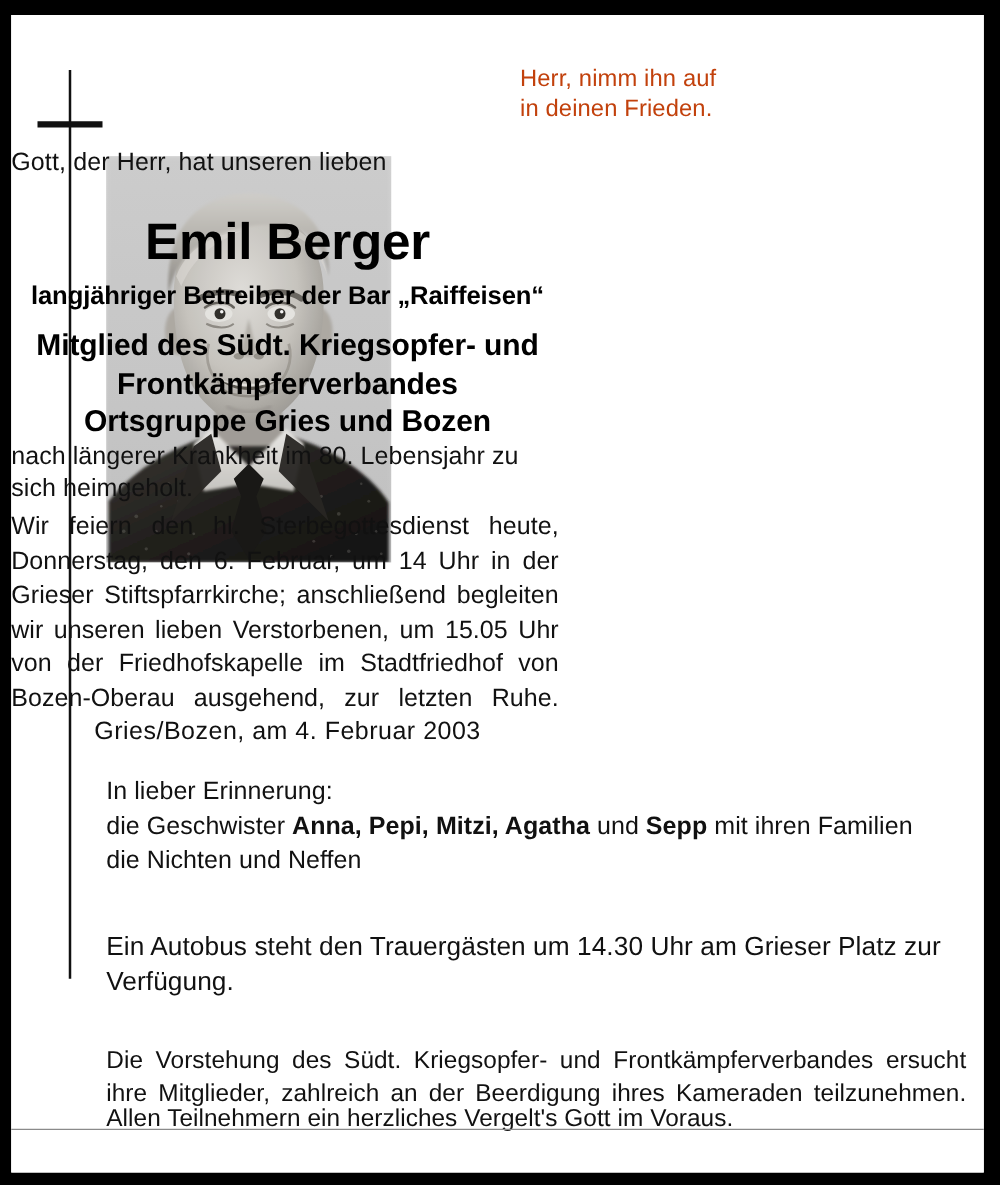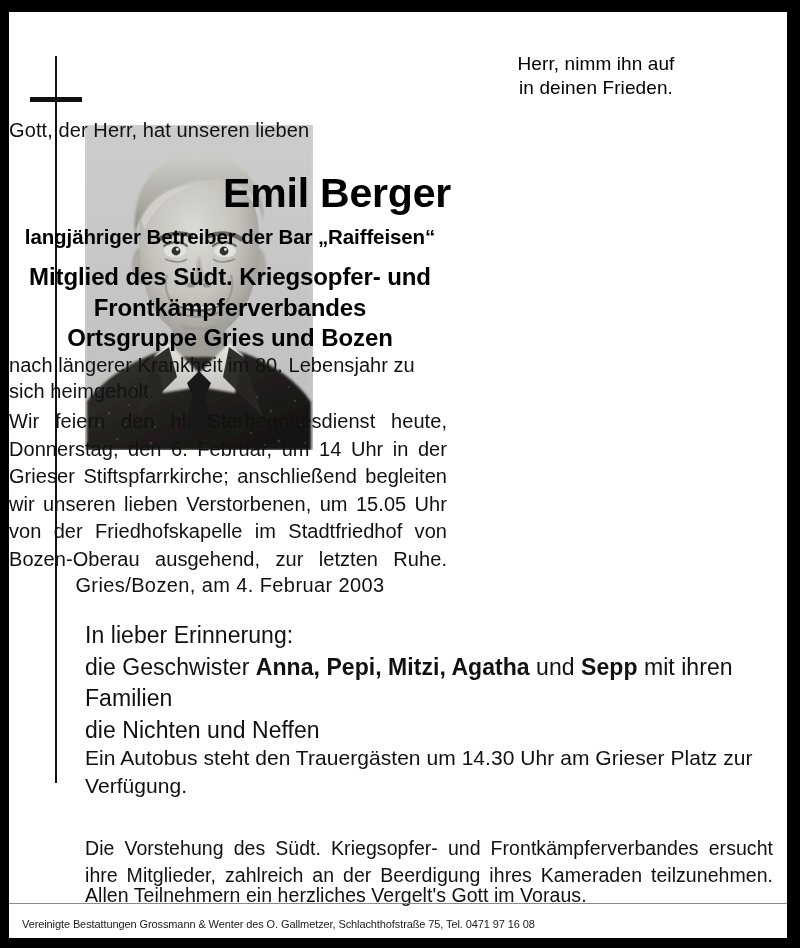--- a/index.html
+++ b/index.html
@@ -86,43 +86,43 @@
     overflow: hidden;
   }
   .photo svg { display: block; }
 
   
   .verse {
     position: absolute;
     right: 11px;
     top: 40px;
     width: 360px;
-    text-align: center;
+    text-align: left;
     font-size: 19px;
     line-height: 1.28;
-    color: #000000;
+    color: #c2410c;
     letter-spacing: 0.1px;
   }
 
   .lead {
     position: absolute;
     left: 0;
     top: 107px;
     width: 442px;
     font-size: 20px;
     color: #111111;
     letter-spacing: 0.1px;
   }
 
   .name {
     position: absolute;
     left: 0;
     top: 158px;
     width: 442px;
-    text-align: right;
+    text-align: center;
     font-size: 41px;
     font-weight: bold;
     letter-spacing: -0.2px;
     color: #000000;
   }
 
   .subtitle {
     position: absolute;
     left: -10px;
     top: 213px;
@@ -189,21 +189,21 @@
   
   .wide {
     position: absolute;
     left: 76px;
     width: 688px;
     color: #111111;
   }
 
   .memory {
     top: 608px;
-    font-size: 23px;
+    font-size: 20px;
     line-height: 1.38;
     letter-spacing: 0.05px;
   }
   .memory b { font-weight: bold; }
 
   .bus {
     top: 732px;
     font-size: 21px;
     line-height: 1.34;
     letter-spacing: 0.05px;
@@ -409,15 +409,14 @@
 
     <div class="wide bus">Ein Autobus steht den Trauergästen um 14.30 Uhr am Grieser Platz zur Verfügung.</div>
 
     <div class="wide board">Die Vorstehung des Südt. Kriegsopfer- und Frontkämpferverbandes ersucht ihre Mitglieder, zahlreich an der Beerdigung ihres Kameraden teilzunehmen.</div>
 
     <div class="wide thanks">Allen Teilnehmern ein herzliches Vergelt's Gott im Voraus.</div>
 
   </div>
 
   <div class="footer-rule"></div>
-  <div class="footer">Vereinigte Bestattungen Grossmann &amp; Wenter des O. Gallmetzer, Schlachthofstraße 75, Tel. 0471 97 16 08</div>
 
 </div>
 
 </body></html>

